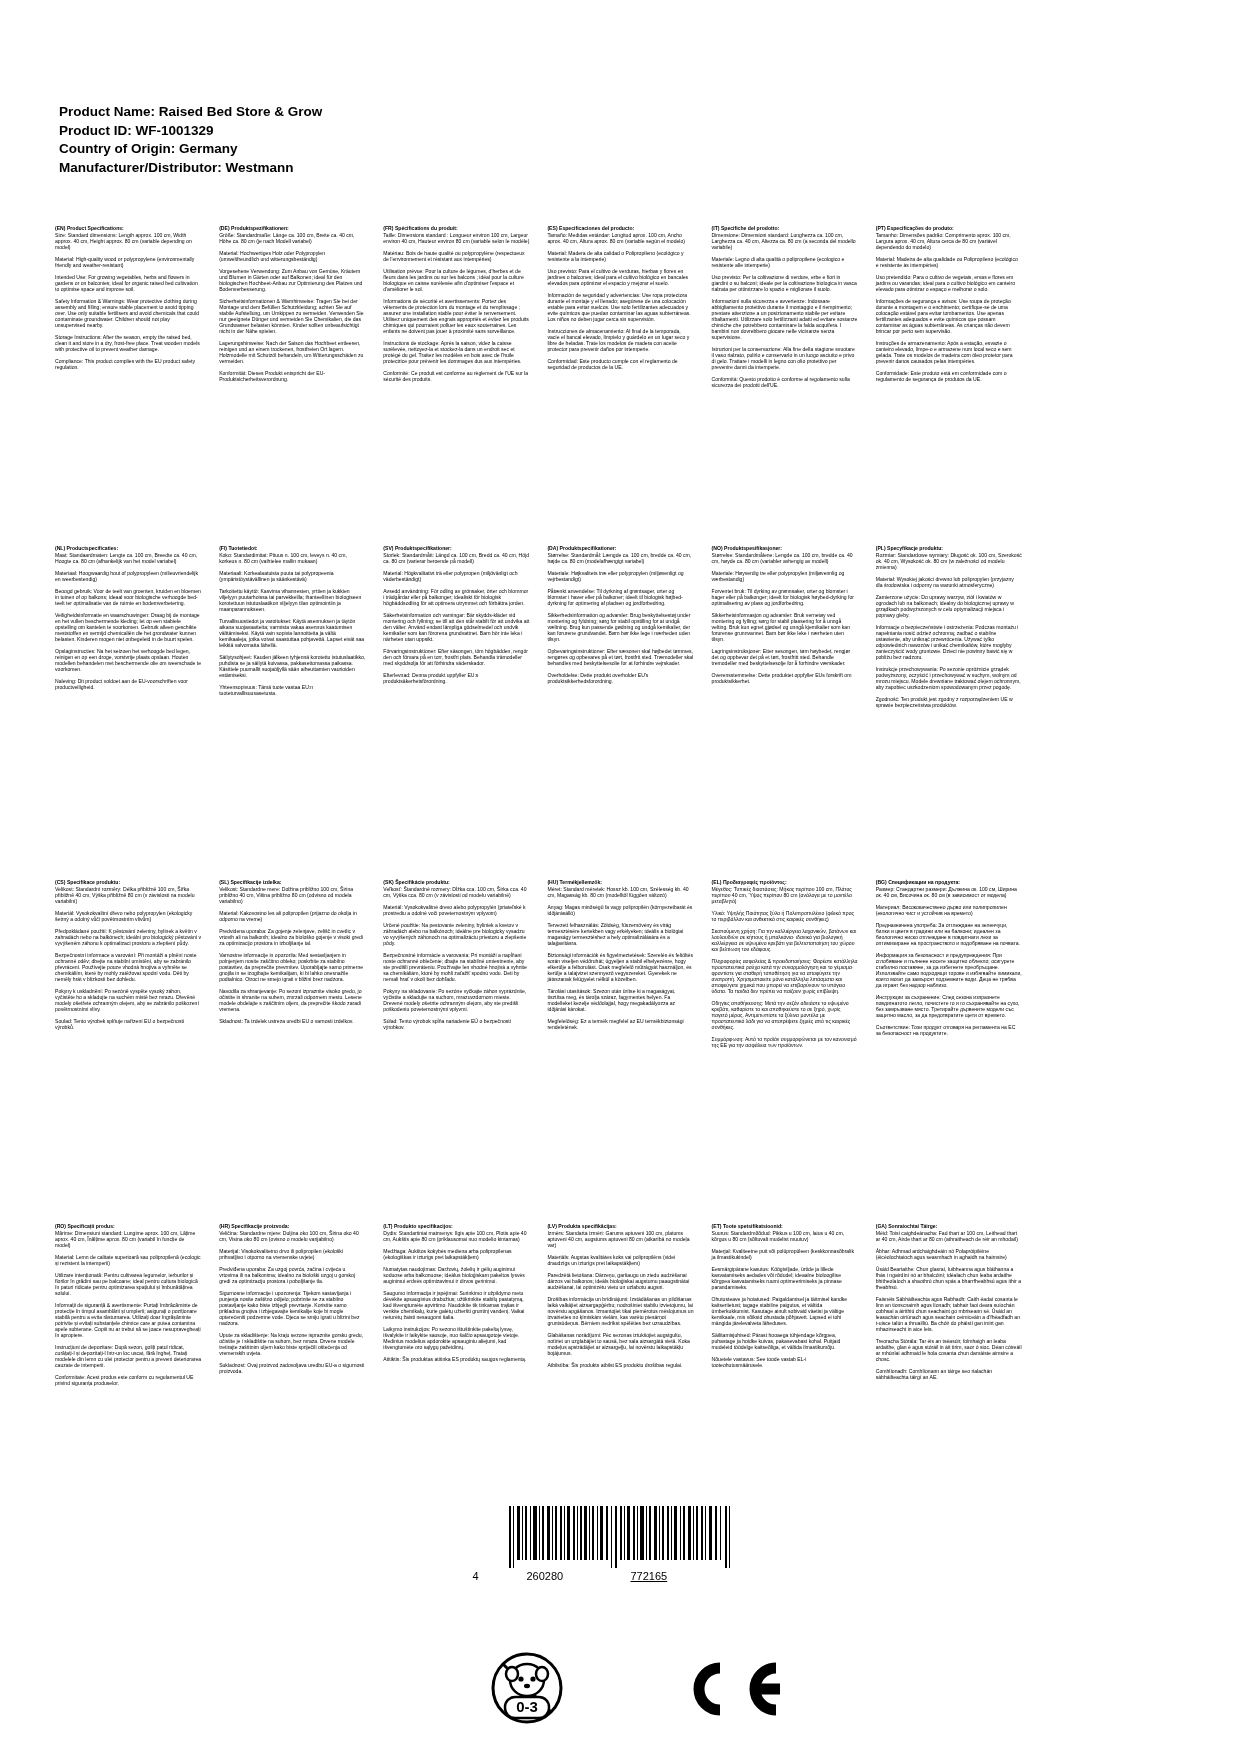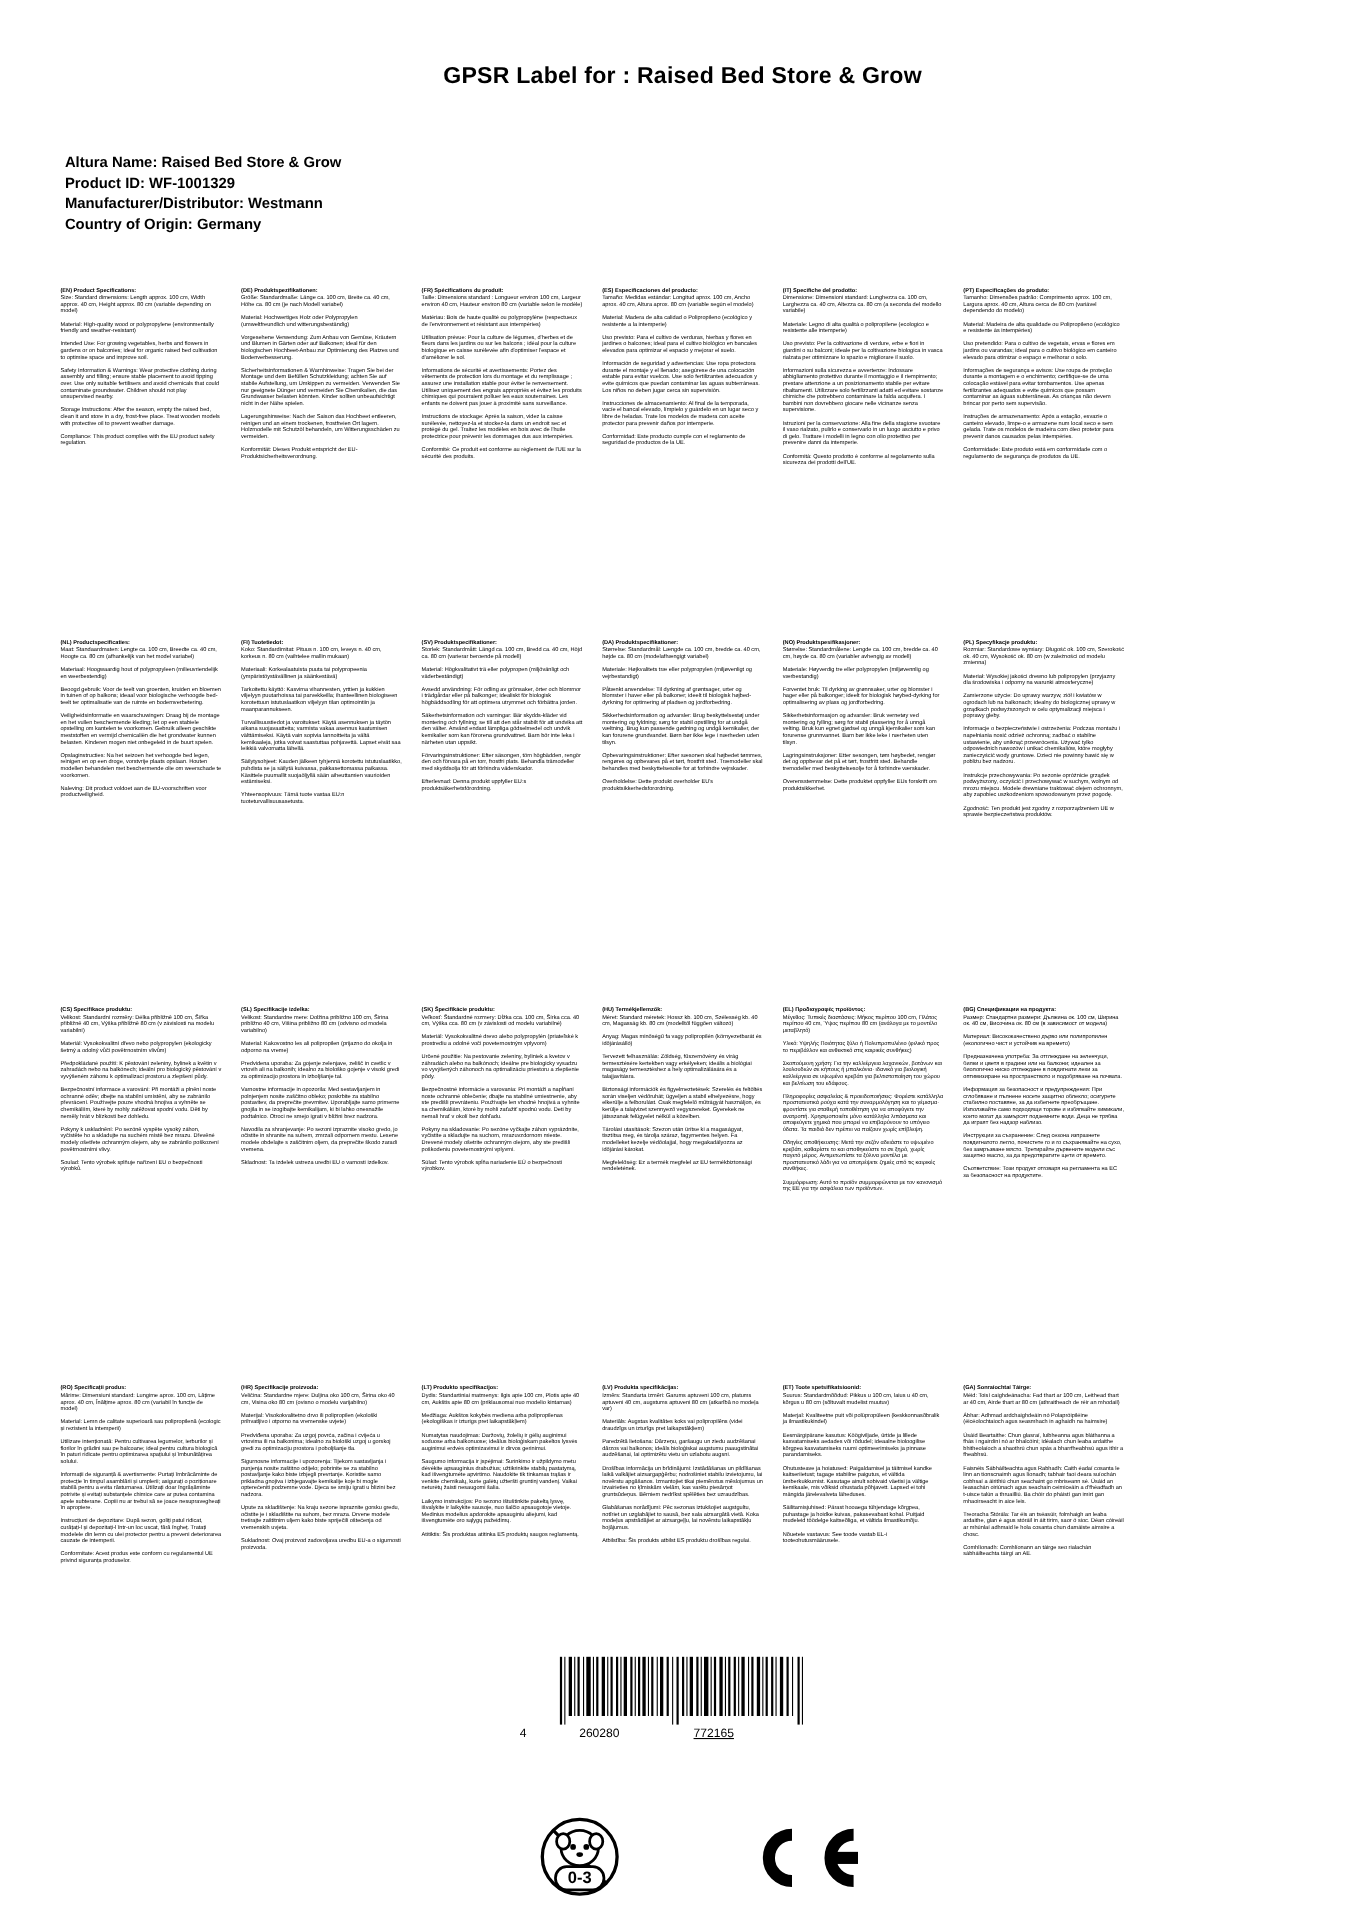--- a/index.html
+++ b/index.html
@@ -131,38 +131,37 @@
     bottom: 10px;
     width: 110px;
     height: 58px;
   }
 </style>
 </head>
 <body>
 
 <div class="page">
 
-  <h1 class="doc-title">GPSR Label for : Raised Bed Store &amp; Grow</h1>
 
   <div class="meta">
     <div class="meta-row">
-      <span class="meta-label">Altura Name:</span>
+      <span class="meta-label">Product Name:</span>
       <span class="meta-value">Raised Bed Store &amp; Grow</span>
     </div>
     <div class="meta-row">
       <span class="meta-label">Product ID:</span>
       <span class="meta-value">WF-1001329</span>
     </div>
     <div class="meta-row">
+      <span class="meta-label">Country of Origin:</span>
+      <span class="meta-value">Germany</span>
+    </div>
+    <div class="meta-row">
       <span class="meta-label">Manufacturer/Distributor:</span>
       <span class="meta-value">Westmann</span>
-    </div>
-    <div class="meta-row">
-      <span class="meta-label">Country of Origin:</span>
-      <span class="meta-value">Germany</span>
     </div>
   </div>
 
   <div class="spec-grid row-1">
     <div class="spec-block">
       <span class="head">(EN) Product Specifications:</span>
       <span class="body">Size: Standard dimensions: Length approx. 100 cm, Width approx. 40 cm, Height approx. 80 cm (variable depending on model)
 
 Material: High-quality wood or polypropylene (environmentally friendly and weather-resistant)
 

